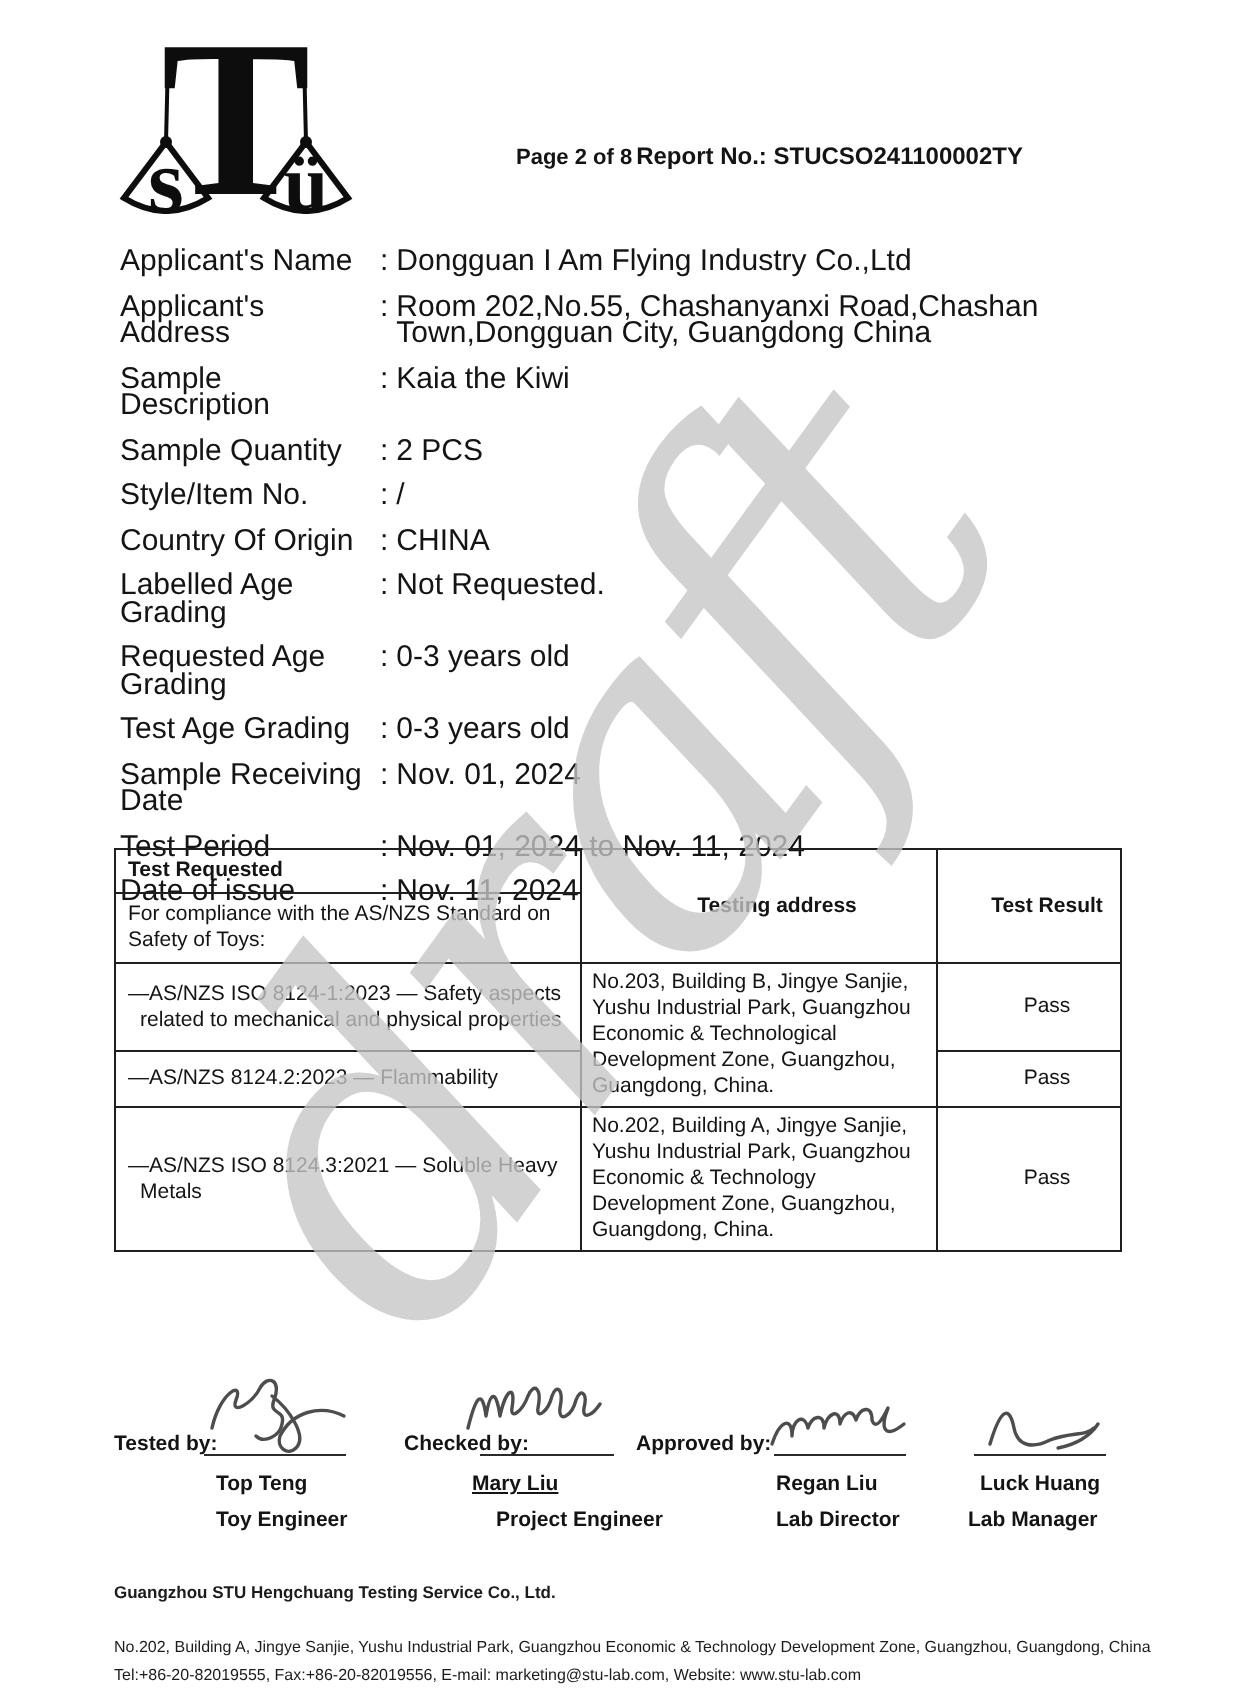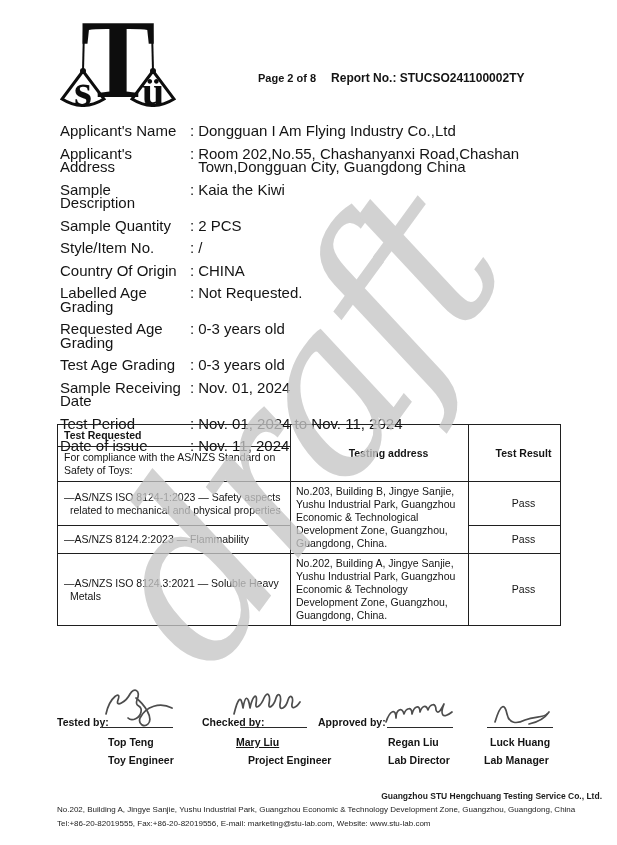--- a/index.html
+++ b/index.html
@@ -8,21 +8,21 @@
     font-family:"Liberation Sans",sans-serif;color:#141414;overflow:hidden;
   }
   
   .logo{position:absolute;left:57px;top:13px;}
   .lg-t{font-family:"Liberation Serif",serif;font-weight:bold;font-size:112px;fill:#0d0d0d;text-anchor:middle;}
   .lg-s{font-family:"Liberation Serif",serif;font-weight:bold;font-size:46px;fill:#0d0d0d;text-anchor:middle;}
   .lg-u{font-family:"Liberation Serif",serif;font-weight:bold;font-size:40px;fill:#0d0d0d;text-anchor:middle;}
   .pan{fill:none;stroke:#0d0d0d;stroke-width:3;}
   .string{stroke:#0d0d0d;stroke-width:2;}
   
-  .hdr{position:absolute;left:258px;top:71px;display:flex;gap:15px;align-items:baseline;}
+  .hdr{position:absolute;left:258px;top:71px;display:flex;gap:2px;align-items:baseline;}
   .page-label{font-size:11px;font-weight:bold;}
   .report-label{font-size:12px;font-weight:bold;}
   
   .fields{position:absolute;left:60px;top:124px;width:506px;font-size:15px;line-height:13.5px;}
   .frow{display:flex;margin-bottom:9px;}
   .flabel{width:130px;flex:none;}
   .fcolon{flex:none;}
   .fvalue{flex:1;margin-left:4px;}
   
   .rtable{position:absolute;left:57px;top:424px;width:503px;border-collapse:collapse;
@@ -33,21 +33,21 @@
   .rtable td.test{padding-left:12px;text-indent:-6px;vertical-align:middle;}
   .rtable td.addr{padding:3px 5px;}
   
   .sig-label{position:absolute;font-size:10.5px;font-weight:bold;white-space:nowrap;}
   .sig-line{position:absolute;border-top:1.5px solid #2a2a2a;height:0;}
   .sig-name,.sig-title{position:absolute;font-size:10.5px;font-weight:bold;white-space:nowrap;}
   .sig-svg{position:absolute;}
   .sig-svg path{fill:none;stroke:#4d4d4d;stroke-width:1.7;stroke-linecap:round;stroke-linejoin:round;}
   
   .footer{position:absolute;left:57px;top:791px;width:545px;color:#1c1c1c;}
-  .f1{font-size:8.5px;font-weight:bold;margin-bottom:4px;white-space:nowrap;text-align:right;}
+  .f1{font-size:8.5px;font-weight:bold;margin-bottom:18px;white-space:nowrap;}
   .f2,.f3{font-size:8px;margin-bottom:5px;white-space:nowrap;}
   
   .watermark{
     position:absolute;left:295px;top:430px;z-index:3;pointer-events:none;
     transform:translate(-50%,-50%) rotate(-54deg);
     font-family:"DejaVu Serif",serif;font-style:italic;font-size:225px;
     color:#c6c6c6;opacity:0.78;letter-spacing:-12px;white-space:nowrap;
   }
 </style>
 </head>

